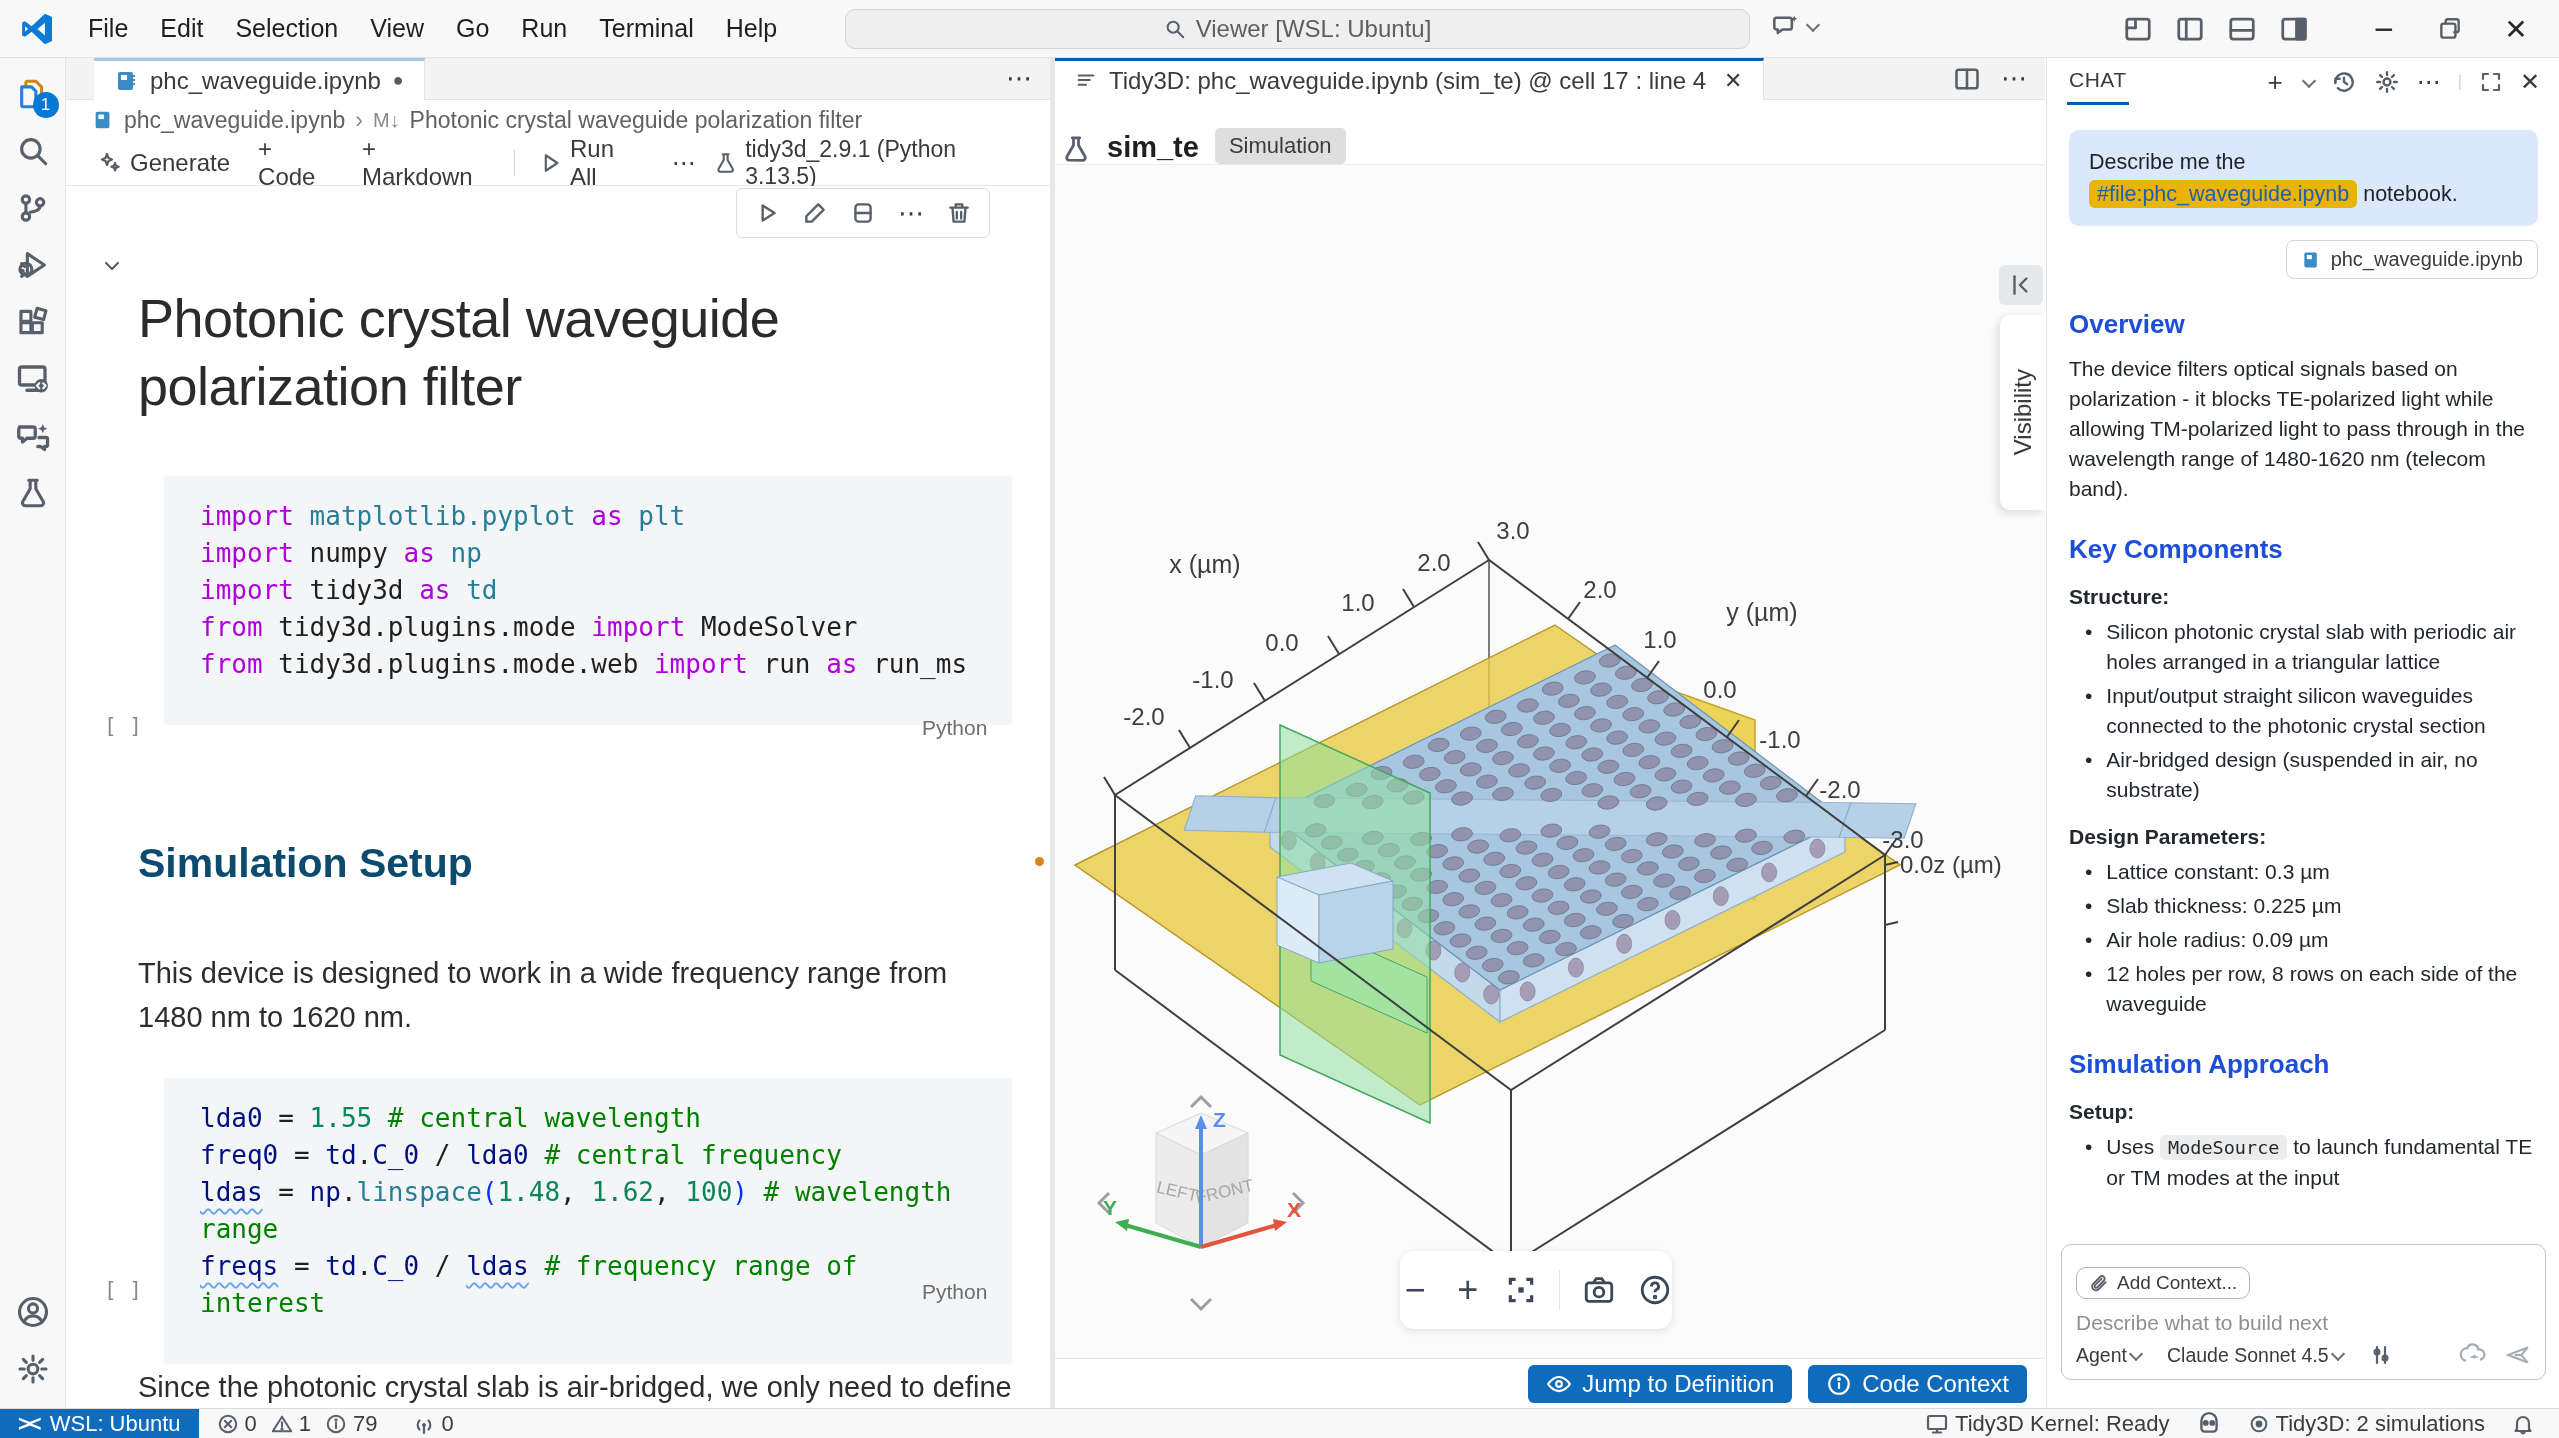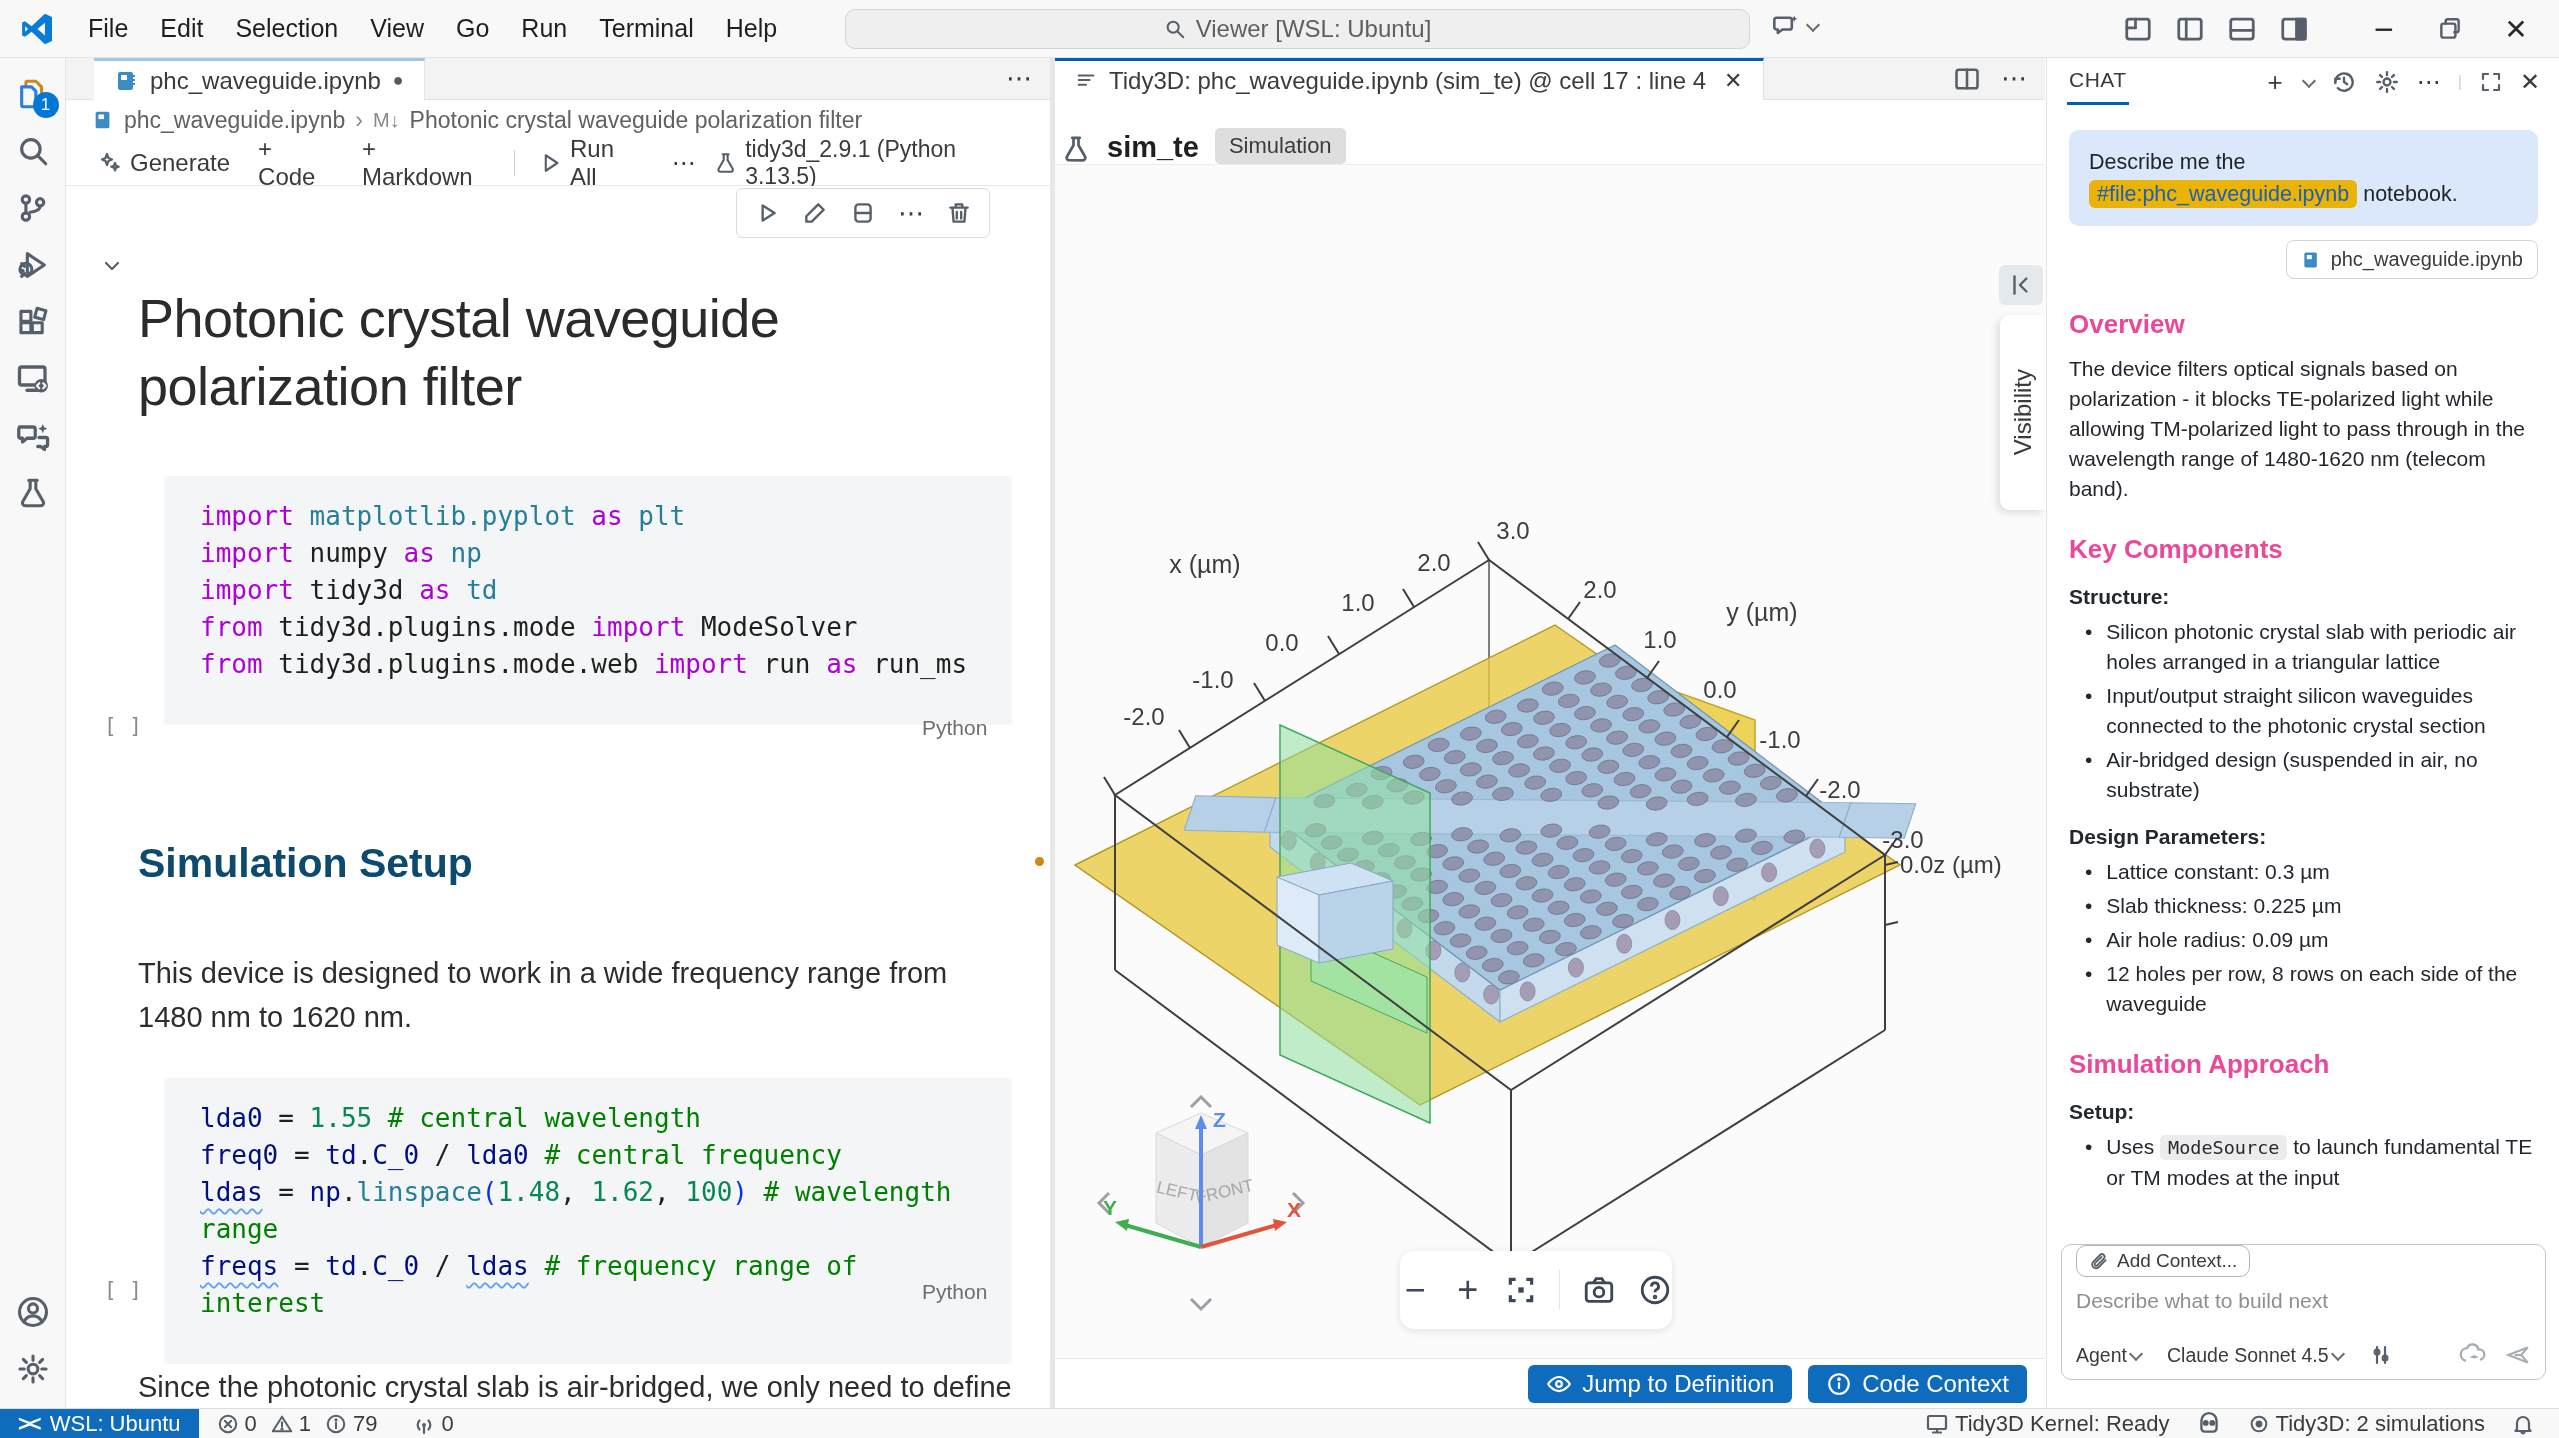--- a/index.html
+++ b/index.html
@@ -110,28 +110,28 @@
   .chat-title{font-size:21px;color:#3b3b3b;letter-spacing:0.5px;border-bottom:3px solid #005fb8;padding:8px 2px 10px 2px;}
   .chat-hicons{margin-left:auto;display:flex;align-items:center;gap:17px;color:#3b3b3b;}
   .chat-body{position:absolute;left:0;top:58px;width:513px;height:1140px;padding:14px 22px 0 22px;overflow:hidden;}
   .user-bubble{background:#dbe8fb;border-radius:10px;padding:16px 20px;font-size:21.5px;line-height:32px;color:#1f2328;}
   .file-chip{background:#eab308;color:#1f5fae;border-radius:6px;padding:2px 8px;}
   .file-pill{margin-top:14px;display:flex;justify-content:flex-end;}
   .file-pill-inner{display:flex;align-items:center;gap:10px;border:1px solid #d4d4d4;border-radius:8px;
                    padding:7px 14px;font-size:20px;color:#3b3b3b;background:#fff;}
   .md{margin-top:24px;color:#23272e;}
   .md-p{font-size:21px;line-height:30px;margin:14px 0;}
-  .md-h2{font-size:26px;font-weight:bold;margin:30px 0 10px 0;color:#ec4899;}
+  .md-h2{font-size:26px;font-weight:bold;margin:30px 0 10px 0;color:#1d4ed8;}
   .md-label{font-size:21px;font-weight:bold;margin:20px 0 8px 0;}
   .md-ul{margin:8px 0 10px 6px;}
   .md-li{display:flex;gap:14px;font-size:21px;line-height:30px;margin:4px 0;}
   .md-dot{flex:0 0 auto;margin-left:10px;}
   .md-code{font-family:"DejaVu Sans Mono",monospace;font-size:18.5px;background:#ececec;border-radius:5px;padding:2px 8px;color:#24292f;}
   .chat-input{position:absolute;left:14px;bottom:28px;width:485px;height:136px;border:1px solid #c6c6c6;border-radius:10px;
-              background:#fff;padding:0 14px;}
+              background:#fff;padding:22px 14px;}
   .addctx{display:inline-flex;align-items:center;gap:8px;border:1px solid #b5b5b5;border-radius:10px;
           padding:4px 12px;font-size:19px;color:#3b3b3b;}
   .chat-ph{margin-top:12px;font-size:21px;color:#8f8f8f;}
   .chat-irow{position:absolute;left:14px;bottom:10px;right:14px;display:flex;align-items:center;gap:26px;
              font-size:19.5px;color:#3b3b3b;}
   .irow-right{margin-left:auto;display:flex;align-items:center;gap:18px;color:#a7adb3;}
   .chev{display:inline-block;width:10px;height:10px;border-right:2px solid #6a6a6a;border-bottom:2px solid #6a6a6a;
         transform:rotate(45deg);margin-left:4px;margin-bottom:3px;}
 
   

